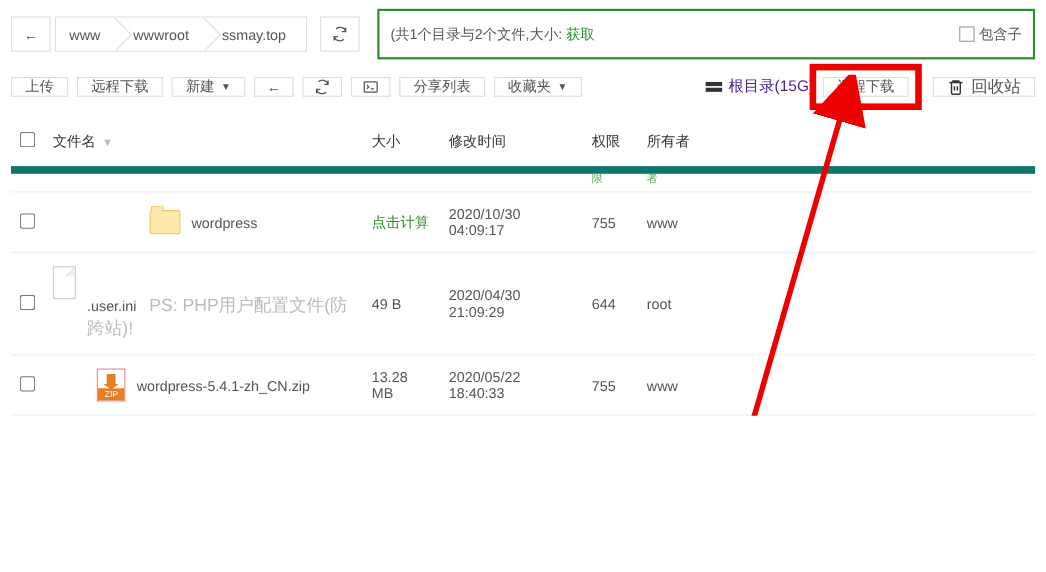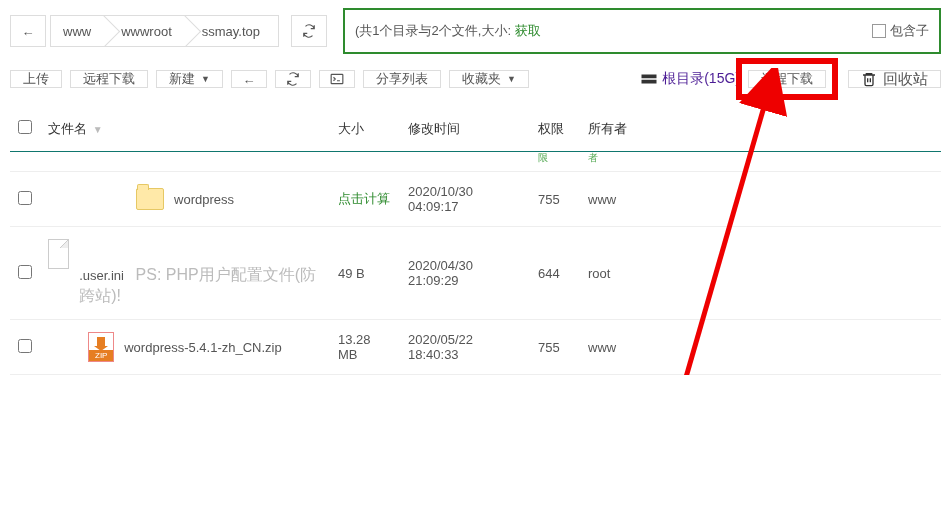--- a/index.html
+++ b/index.html
@@ -32,21 +32,21 @@
     
     
     .red-box-wrap { position: relative; display: inline-block; }
     .red-box-wrap::before { content: ""; position: absolute; top: -12px; left: -12px; right: -12px; bottom: -12px; border: 6px solid #e00; pointer-events: none; }
     
     .trash-btn { display: flex; align-items: center; gap: 6px; font-size: 15px; }
     
     
     .table-wrap { padding: 0 10px; position: relative; }
     table { width: 100%; border-collapse: collapse; }
-    th { text-align: left; padding: 12px 8px; font-weight: normal; color: #333; border-bottom: 1px solid #0f766e; font-size: 13px; vertical-align: top; line-height: 1.4;}
+    th { text-align: left; padding: 12px 8px; font-weight: normal; color: #333; border-bottom: 7px solid #0f766e; font-size: 13px; vertical-align: top; line-height: 1.4;}
     th .sort { color: #bbb; font-size: 10px; margin-left: 2px; }
     td { padding: 12px 8px; border-bottom: 1px solid #eee; vertical-align: middle; color: #555; font-size: 13px;}
     .col-check { width: 30px; }
     .col-name { width: 290px; }
     .col-size { width: 70px; }
     .col-time { width: 130px; }
     .col-perm { width: 50px; }
     .col-owner { width: 60px; }
     
     .file-cell { display: flex; align-items: center; gap: 10px; justify-content: center; }

